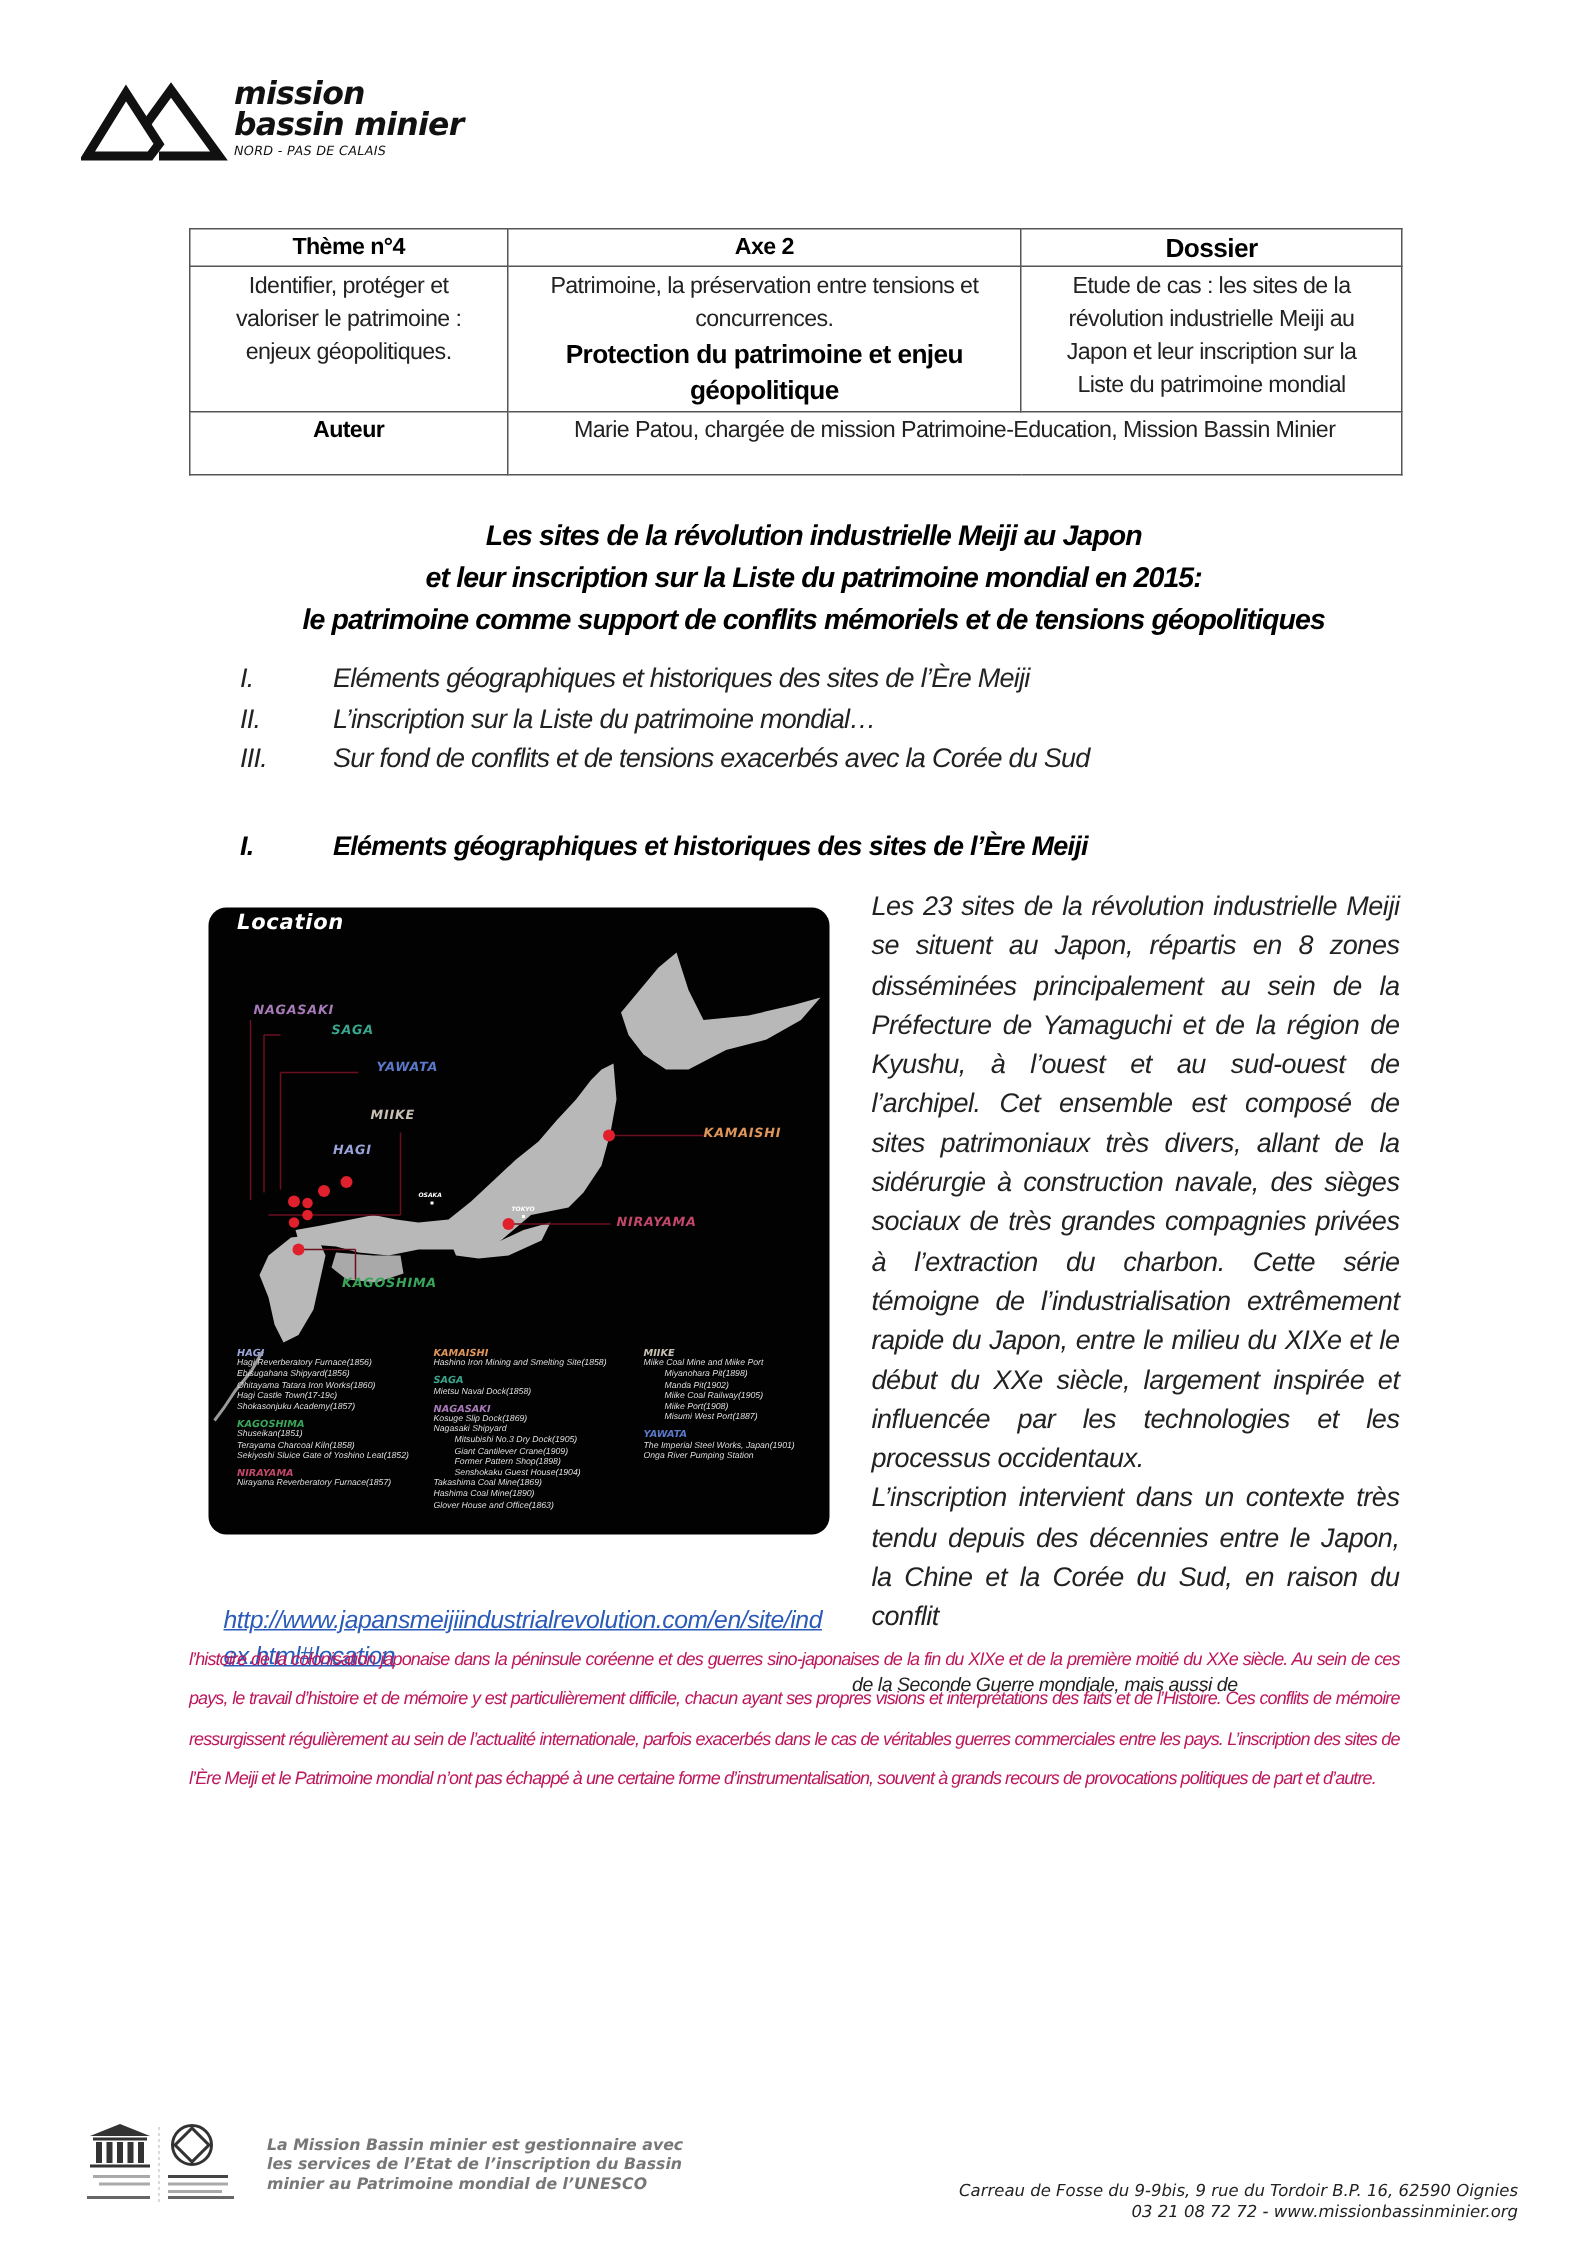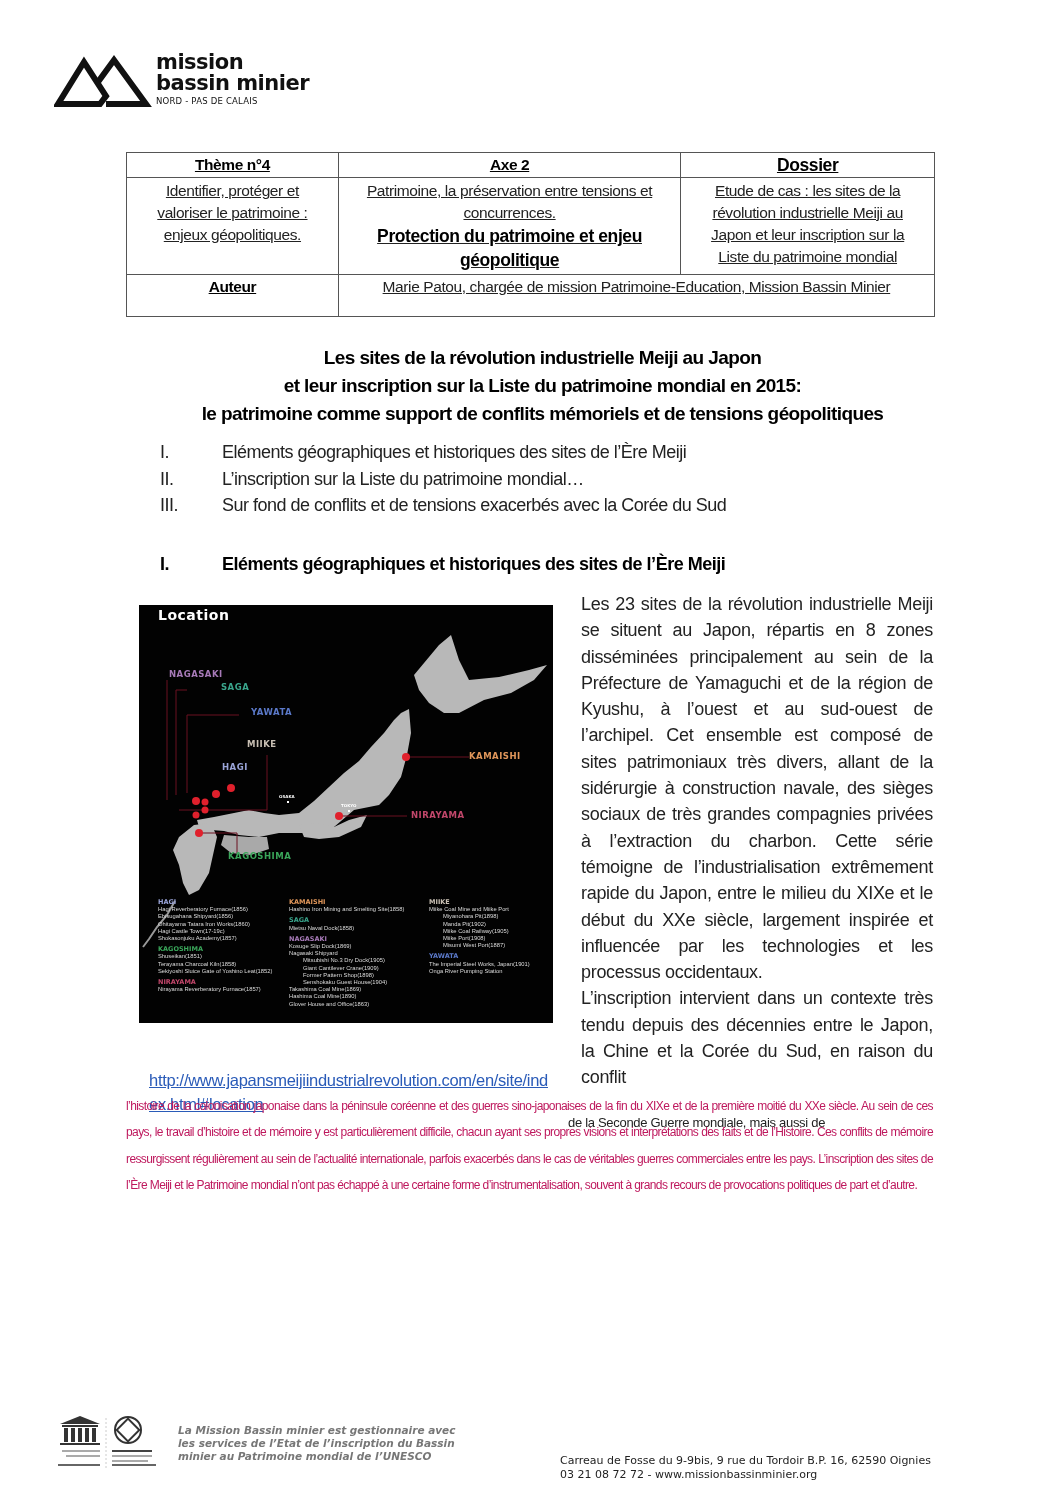--- a/index.html
+++ b/index.html
@@ -1,45 +1,45 @@
 <!DOCTYPE html>
 <html><head>
 <meta charset="utf-8">
 <style>
   html, body { margin: 0; padding: 0; background: #ffffff; }
   body { width: 1058px; height: 1497px; position: relative; overflow: hidden;
          font-family: "Liberation Sans", sans-serif; color: #000; }
-  .abs { position: absolute; }
+  .abs { position: absolute; font-style: italic; }
 
   
   .logo { left: 54px; top: 52px; width: 260px; height: 58px; }
   .logo-text { position: absolute; left: 102px; top: 0; }
   .logo-l1, .logo-l2 { font-family: "DejaVu Sans", sans-serif; font-weight: bold; font-size: 21px; line-height: 21px; letter-spacing: -0.5px; color: #111; }
   .logo-l3 { font-family: "DejaVu Sans", sans-serif; font-size: 8.5px; margin-top: 2px; color: #111; letter-spacing: 0.2px; }
 
   
   table.meta { position: absolute; left: 126px; top: 152px; width: 809px; border-collapse: collapse;
                font-family: "Liberation Sans", sans-serif; font-size: 15.5px; letter-spacing: -0.4px; }
-  table.meta td { border: 1px solid #555; text-align: center; vertical-align: top; padding: 1px 4px; line-height: 22px; color: #222; text-decoration: underline; }
+  table.meta td { border: 1px solid #555; text-align: center; vertical-align: top; padding: 1px 4px; line-height: 22px; color: #222; }
   table.meta td.h { font-weight: bold; color: #000; }
   table.meta td.h-big { font-size: 17.5px; }
   .bold-line { font-weight: bold; font-size: 17.5px; color: #000; line-height: 24px; text-align: center; }
 
   
   .title { left: 138px; top: 344px; width: 809px; text-align: center; font-weight: bold; font-size: 19px;
            line-height: 28px; letter-spacing: -0.6px; }
 
   
   .toc { left: 160px; top: 442px; width: 780px; font-size: 18px; letter-spacing: -0.5px; color: #222; }
   .toc-row { height: 26.5px; display: flex; }
   .toc-num { width: 62px; }
   .section-head { left: 160px; top: 554px; font-weight: bold; font-size: 18px; letter-spacing: -0.5px; display: flex; }
 
   
-  .map { left: 139px; top: 605px; width: 414px; height: 418px; background: #020202; overflow: hidden; }
+  .map { left: 139px; top: 605px; width: 414px; height: 418px; background: #020202; overflow: hidden; border-radius: 12px; }
   .map-title { position: absolute; left: 19px; top: 2px; color: #fff; font-family: "DejaVu Sans", sans-serif; font-weight: bold; font-size: 14px; letter-spacing: 0.5px; }
   .map svg { position: absolute; left: 0; top: 0; }
   .zone { position: absolute; font-family: "DejaVu Sans", sans-serif; font-weight: bold; font-size: 8.5px; letter-spacing: 0.5px; }
   .city { position: absolute; color: #fff; font-size: 4px; font-weight: bold; font-family: "DejaVu Sans", sans-serif; }
   .legend { position: absolute; top: 294px; font-size: 5.8px; line-height: 7.2px; color: #ddd; font-family: "Liberation Sans", sans-serif; }
   .legend .lz { font-family: "DejaVu Sans", sans-serif; font-weight: bold; font-size: 6.5px; margin-top: 4px; }
   .legend .ind { padding-left: 14px; }
 
   
   .rcol { left: 581px; top: 591px; width: 352px; font-size: 18px; line-height: 26.3px; text-align: justify;
@@ -48,21 +48,21 @@
   .link { left: 149px; top: 1032px; width: 400px; font-size: 16.5px; line-height: 24px; color: #2a5bb8;
           text-decoration: underline; letter-spacing: -0.3px; word-break: break-all; margin-top: 36px; }
   .tail-line { left: 568px; top: 1115px; width: 365px; font-size: 13px; color: #222; letter-spacing: -0.3px; text-align: left; }
   .full { left: 126px; top: 1093px; width: 807px; font-size: 12px; line-height: 26.3px; text-align: justify;
           letter-spacing: -0.6px; color: #be185d; }
 
   
   .footer-logos { left: 56px; top: 1414px; width: 110px; height: 56px; }
   .footer-italic { left: 178px; top: 1424px; font-family: "DejaVu Sans", sans-serif; font-style: italic; font-size: 10.5px;
                    line-height: 13px; color: #777; font-weight: bold; }
-  .footer-addr { left: 560px; top: 1454px; width: 452px; font-family: "DejaVu Sans", sans-serif;
+  .footer-addr { left: 560px; top: 1454px; width: 452px; text-align: right; font-family: "DejaVu Sans", sans-serif;
                  font-size: 11px; line-height: 14px; color: #222; }
 </style>
 </head>
 <body>
 
 <div class="abs logo">
   <svg width="100" height="56" viewBox="0 0 100 56">
     <path d="M4 52 L30 10 L52 44 L46 52 Z" fill="none" stroke="#111" stroke-width="6" stroke-linejoin="miter"></path>
     <path d="M44 30 L60 8 L92 52 L52 52" fill="none" stroke="#111" stroke-width="6" stroke-linejoin="miter"></path>
   </svg>

